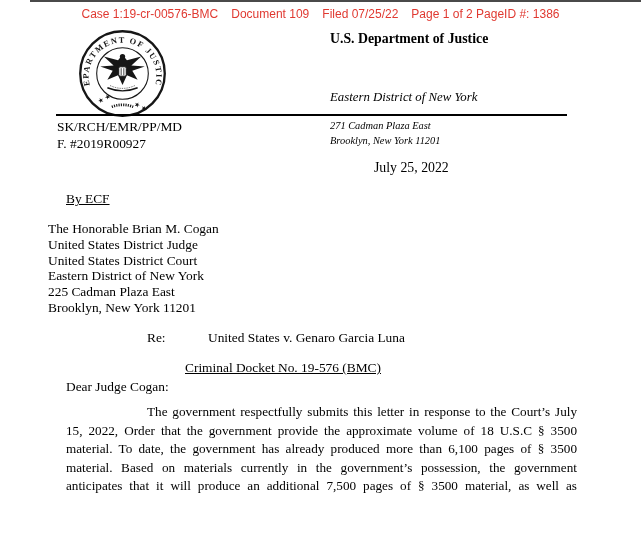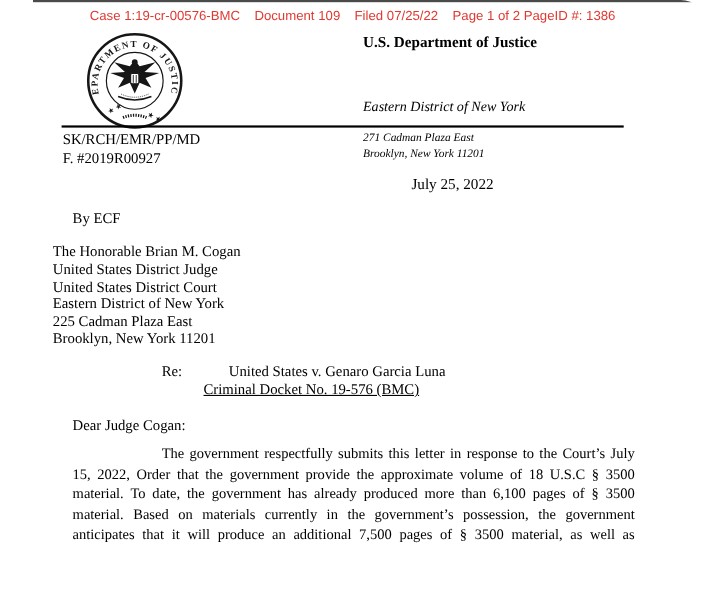--- a/index.html
+++ b/index.html
@@ -6,21 +6,20 @@
   body{
     font-family:"Liberation Serif", serif;
     background:#ffffff;
   }
   .page{
     position:relative;
     width:641px;
     height:553px;
     background:#ffffff;
     overflow:hidden;
-    border-radius:22px;
   }
   .top-edge-line{
     position:absolute;
     left:30px; top:0; width:611px; height:2px;
     background:#4a4a4a;
   }
   .stamp{
     position:absolute;
     left:0; top:7px; width:641px;
     display:flex; justify-content:center; gap:13px;
@@ -58,37 +57,37 @@
   }
   .addr-1{top:120px;}
   .addr-2{top:135px;}
   .date{
     position:absolute; left:330px; top:160px;
     font-size:13.8px;
     margin-left:44px;
   }
   .by-ecf{
     position:absolute; left:66px; top:191px;
-    font-size:13.4px; 
+    font-size:13.4px; text-decoration:underline;
   }
   .recipient{
     position:absolute; left:48px; top:221px;
     font-size:13.4px; line-height:15.8px;
   }
   .re-label{
     position:absolute; left:147px; top:330px;
     font-size:13.4px;
   }
   .re-case{
     position:absolute; left:185px; top:330px;
     font-size:13.4px;
     margin-left:23px;
   }
   .re-docket{
-    position:absolute; left:185px; top:346px;
+    position:absolute; left:185px; top:360px;
     font-size:13.4px; text-decoration:underline;
   }
   .salutation{
     position:absolute; left:66px; top:379px;
     font-size:13.4px;
     text-align:center;
   }
   .body-par{
     position:absolute; left:66px; top:403px; width:511px;
     font-size:13.2px;

